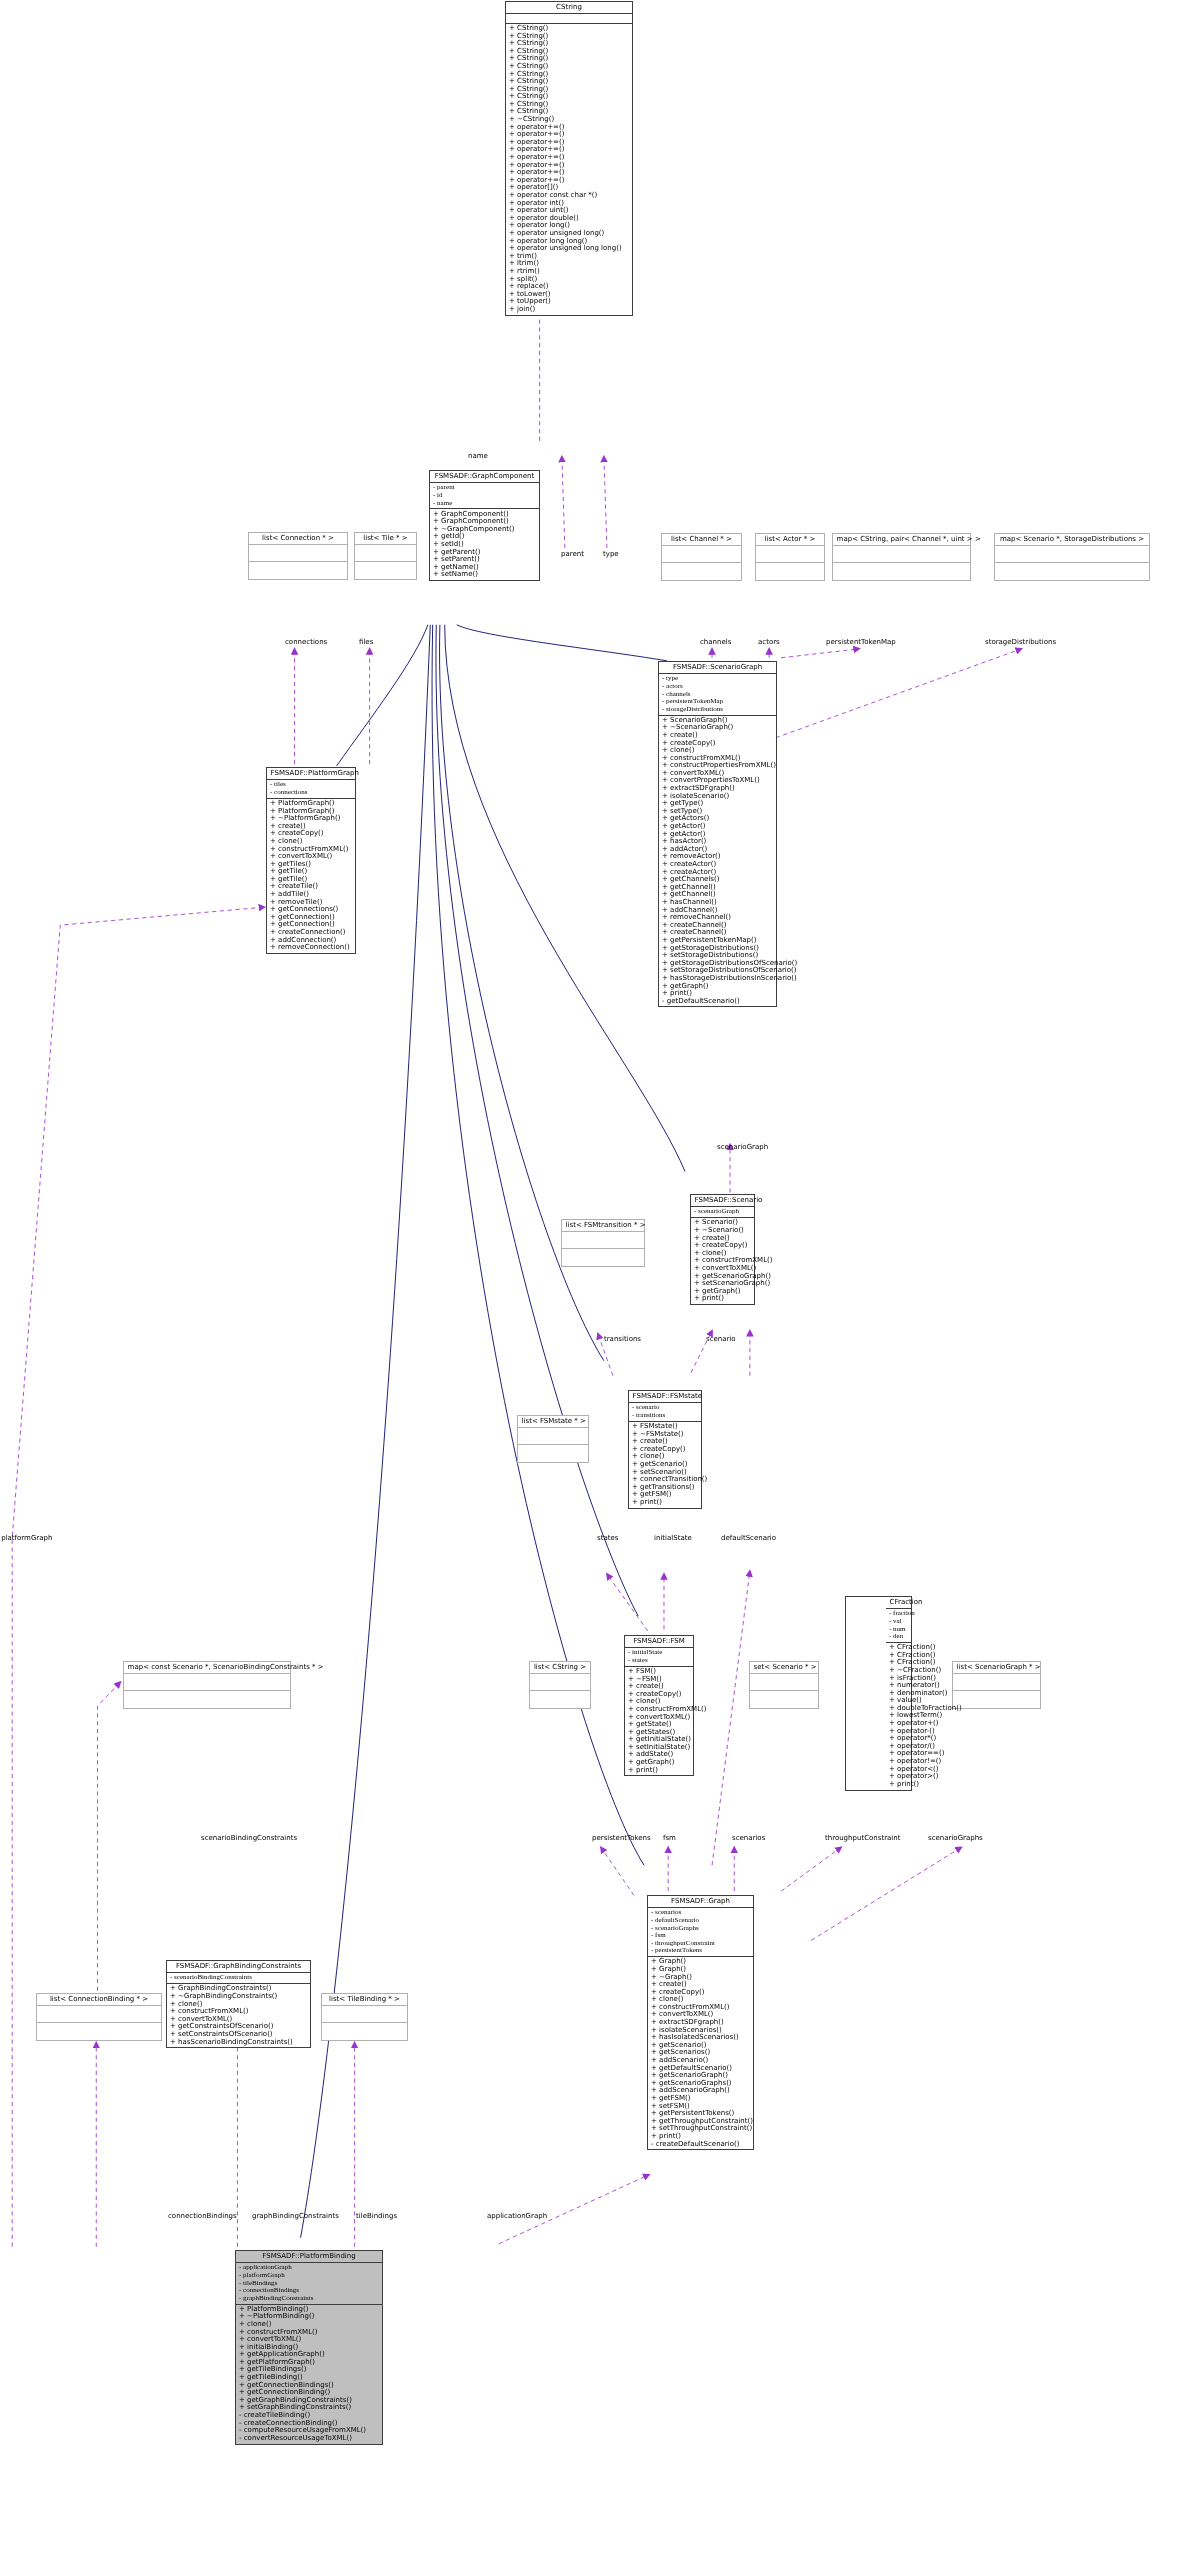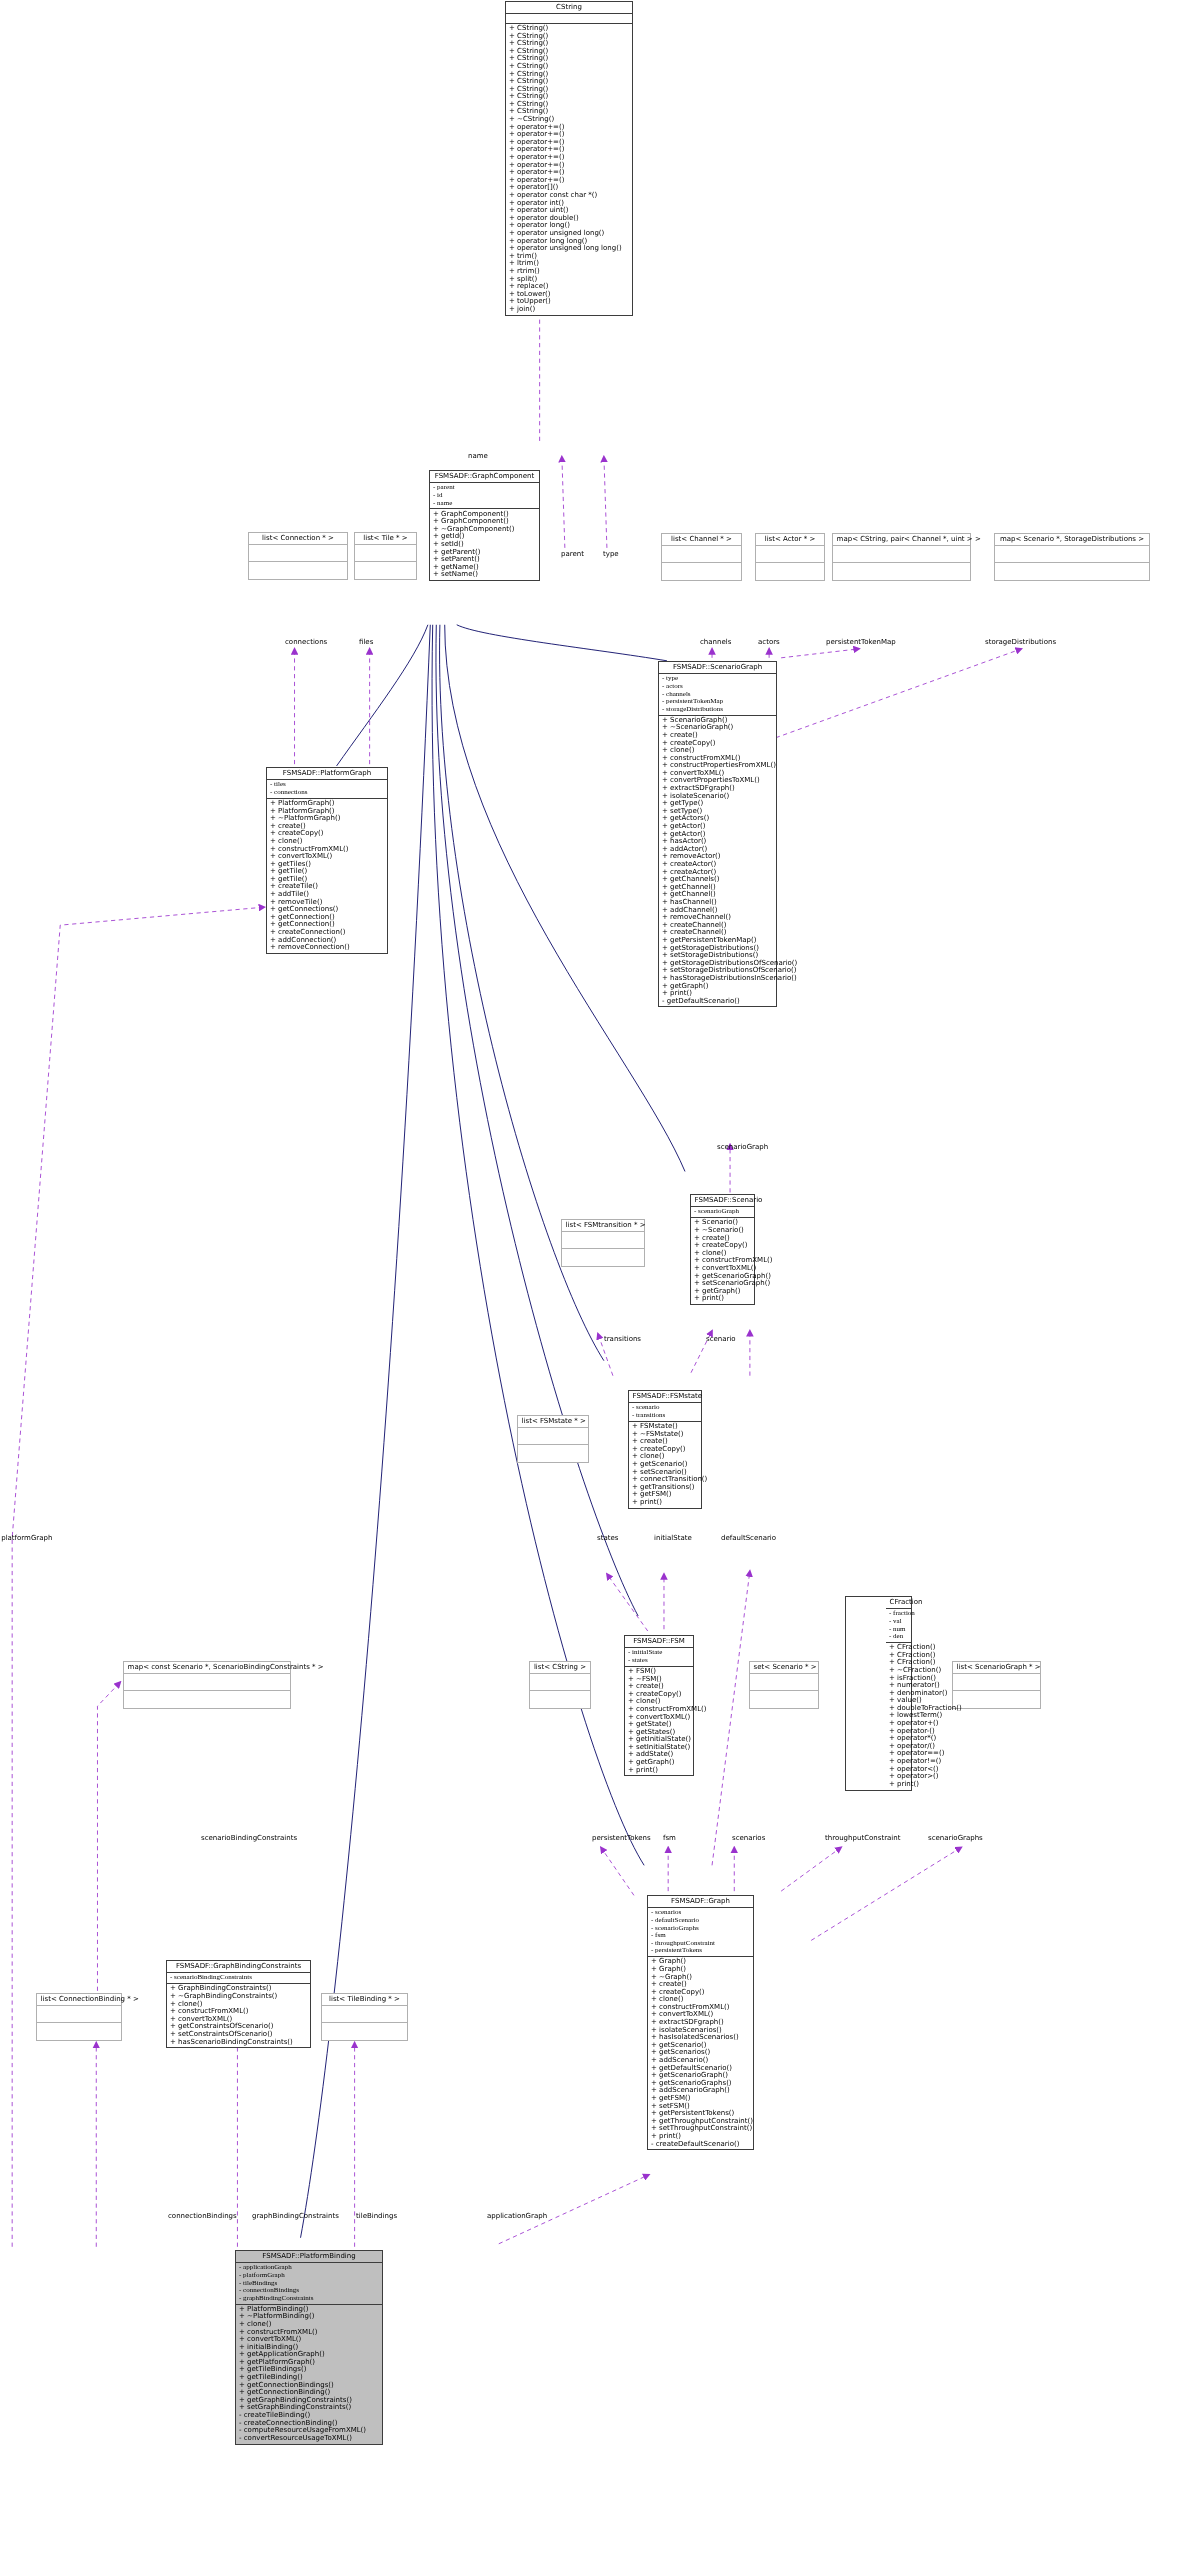--- a/index.html
+++ b/index.html
@@ -238,21 +238,21 @@
     <div class="attrs"></div>
     <div class="ops"></div>
   </div>
 
   <div class="node thin" style="left:994px; top:533px; width:156px;">
     <div class="title">map&lt; Scenario *, StorageDistributions &gt;</div>
     <div class="attrs"></div>
     <div class="ops"></div>
   </div>
 
-  <div class="node" style="left:266px; top:767px; width:122px;">
+  <div class="node" style="left:266px; top:767px; width:90px;">
     <div class="title">FSMSADF::PlatformGraph</div>
     <div class="attrs">
         <div class="row">- tiles</div>
         <div class="row">- connections</div>
       </div>
     <div class="ops">
         <div class="row">+ PlatformGraph()</div>
         <div class="row">+ PlatformGraph()</div>
         <div class="row">+ ~PlatformGraph()</div>
         <div class="row">+ create()</div>
@@ -507,21 +507,21 @@
         <div class="row">+ ~GraphBindingConstraints()</div>
         <div class="row">+ clone()</div>
         <div class="row">+ constructFromXML()</div>
         <div class="row">+ convertToXML()</div>
         <div class="row">+ getConstraintsOfScenario()</div>
         <div class="row">+ setConstraintsOfScenario()</div>
         <div class="row">+ hasScenarioBindingConstraints()</div>
       </div>
   </div>
 
-  <div class="node thin" style="left:36px; top:1993px; width:86px;">
+  <div class="node thin" style="left:36px; top:1993px; width:126px;">
     <div class="title">list&lt; ConnectionBinding * &gt;</div>
     <div class="attrs"></div>
     <div class="ops"></div>
   </div>
 
   <div class="node thin" style="left:321px; top:1993px; width:87px;">
     <div class="title">list&lt; TileBinding * &gt;</div>
     <div class="attrs"></div>
     <div class="ops"></div>
   </div>

